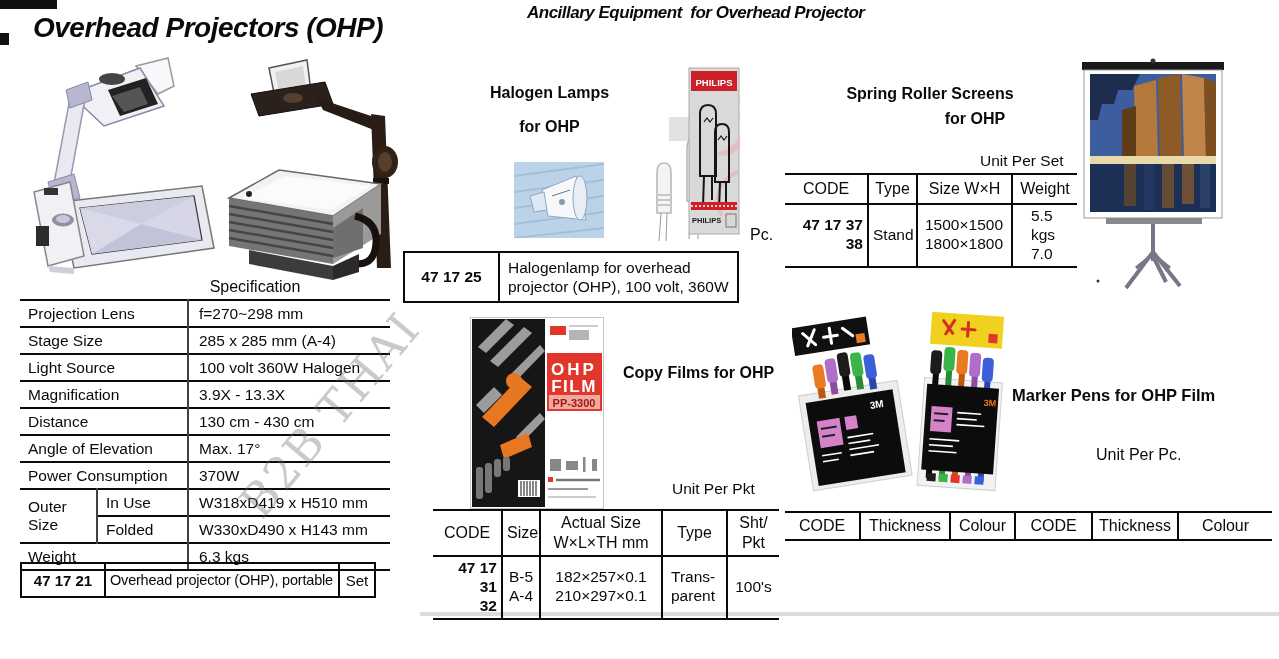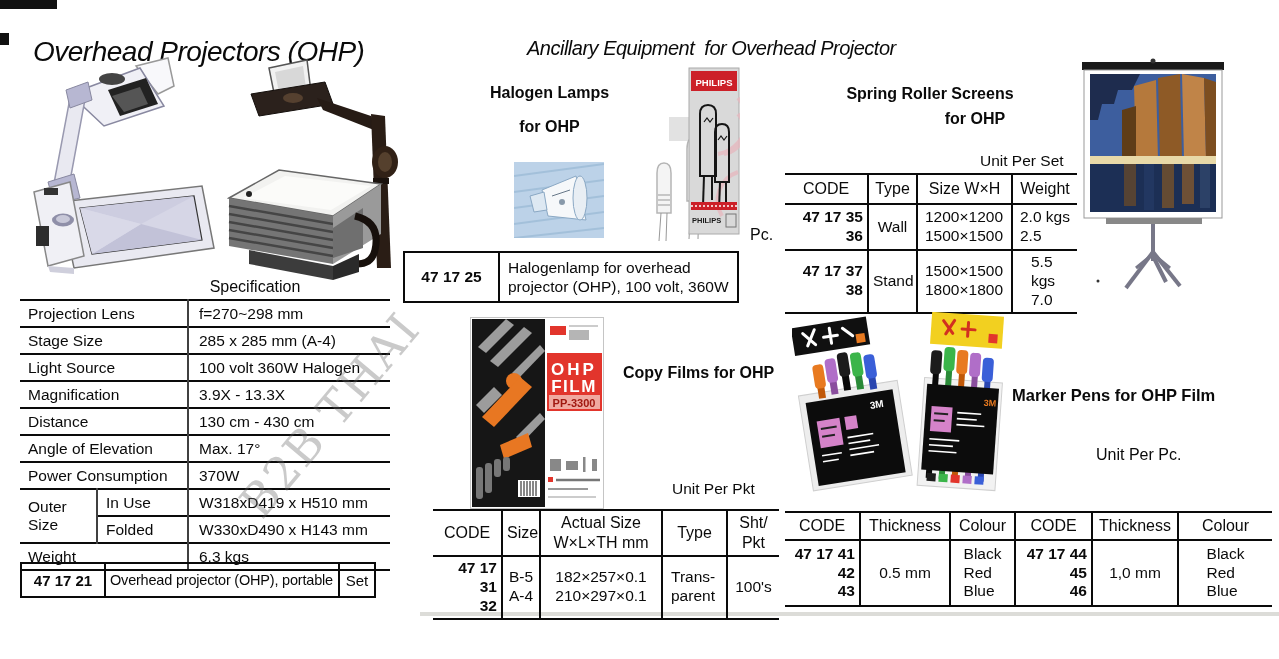--- a/index.html
+++ b/index.html
@@ -1,21 +1,21 @@
 <!DOCTYPE html>
 <html style="--philips-red: #cc2028; --film-red: #e2352c; --film-orange: #e87722; --pen-orange: #e87a20; --pen-purple: #b06ec8; --pen-black: #1c1c1c; --pen-green: #3bb54a; --pen-blue: #3a5fd8; --screen-sky: #3d5e9e; --screen-cliff: #b5793c; --screen-water: #1c2f55; --lamp-photo-blue: #bcd2e8;"><head>
 <meta charset="utf-8">
 <style>
   html,body { margin:0; padding:0; background:#fff; }
   #canvas {
     position:relative; width:1279px; height:659px; background:#ffffff;
     font-family:"Liberation Sans", sans-serif; color:#0a0a0a; overflow:hidden;
   }
   .abs { position:absolute; }
-  .bi { font-weight:normal; font-style:italic;margin-top:24px; }
+  .bi { font-weight:bold; font-style:italic; }
   .sechead { font-weight:bold; font-size:16px; }
   .unitlbl { font-size:15.5px; }
   .ctr { text-align:center; }
   .pre { white-space:pre-line; }
   svg { display:block; }
   svg text { font-family:"Liberation Sans", sans-serif; }
 
   
   table.cat { position:absolute; border-collapse:collapse; table-layout:fixed; font-size:15.5px; }
   table.cat td { border-top:2px solid #0a0a0a; border-right:2px solid #0a0a0a; vertical-align:middle; line-height:1.22; padding:2px 4px; }
@@ -170,21 +170,21 @@
   <table class="box" style="left:20px;top:562px;width:356px;">
     <tbody>
         <tr style="height:34px;margin-top:48px;">
       <td class="ctr" style="width:80px;font-weight:bold;">47 17 21</td>
       <td style="width:224px;padding:0 4px;font-size:14.5px;letter-spacing:-0.2px;white-space:nowrap;">Overhead projector (OHP), portable</td>
       <td class="ctr">Set</td>
     </tr>
   </tbody>
     </table>
 
-  <div class="abs bi" style="left:527px;top:13px;font-size:20px;letter-spacing:-0.5px;white-space:pre;text-align:right;">Ancillary Equipment  for Overhead Projector</div>
+  <div class="abs bi" style="left:527px;top:3px;font-size:17px;letter-spacing:-0.5px;white-space:pre;text-align:right;">Ancillary Equipment  for Overhead Projector</div>
 
   <div class="abs ctr sechead" style="left:462px;top:84px;width:175px;">Halogen Lamps</div>
   <div class="abs ctr sechead" style="left:462px;top:118px;width:175px;">for OHP</div>
 
   <svg class="abs" style="left:514px;top:162px;" width="90" height="76" viewBox="0 0 90 76">
     <rect width="90" height="76" fill="var(--lamp-photo-blue)"></rect>
     <g stroke="#a3c0da" stroke-width="2">
       <line x1="0" y1="14" x2="90" y2="2"></line>
         <line x1="0" y1="30" x2="90" y2="18"></line>
       <line x1="0" y1="46" x2="90" y2="34"></line>
@@ -349,29 +349,20 @@
         <col style="width:49px">
         <col style="width:95px">
         <col style="width:65px">
       </colgroup>
     <tbody>
         <tr style="height:30px;">
       <td class="hdr">CODE</td>
       <td class="hdr">Type</td>
       <td class="hdr">Size W×H</td>
       <td class="hdr">Weight</td>
-    </tr>
-    <tr style="height:46px;">
-      <td class="codecell">47 17 35
-36</td>
-      <td class="ctr">Wall</td>
-      <td class="pre" style="padding-left:7px;">1200×1200
-1500×1500</td>
-      <td class="pre" style="padding-left:7px;">2.0 kgs
-2.5</td>
     </tr>
     <tr style="height:46px;">
       <td class="codecell">47 17 37
 38</td>
       <td class="ctr">Stand</td>
       <td class="pre" style="padding-left:7px;">1500×1500
 1800×1800</td>
       <td class="pre" style="padding-left:18px;">5.5 kgs
 7.0</td>
     </tr>
@@ -513,32 +504,16 @@
       </colgroup>
     <tbody>
         <tr style="height:28px;">
       <td class="hdr">CODE</td>
       <td class="hdr">Thickness</td>
       <td class="hdr">Colour</td>
       <td class="hdr">CODE</td>
       <td class="hdr">Thickness</td>
       <td class="hdr">Colour</td>
     </tr>
-    <tr style="height:66px;">
-      <td class="codecell">47 17 41
-42
-43</td>
-      <td class="ctr">0.5 mm</td>
-      <td class="ctr"><span class="ctrblk">Black
-Red
-Blue</span></td>
-      <td class="codecell">47 17 44
-45
-46</td>
-      <td class="ctr">1,0 mm</td>
-      <td class="ctr"><span class="ctrblk">Black
-Red
-Blue</span></td>
-    </tr>
   </tbody>
     </table>
 
 </div>
 
 </body></html>

